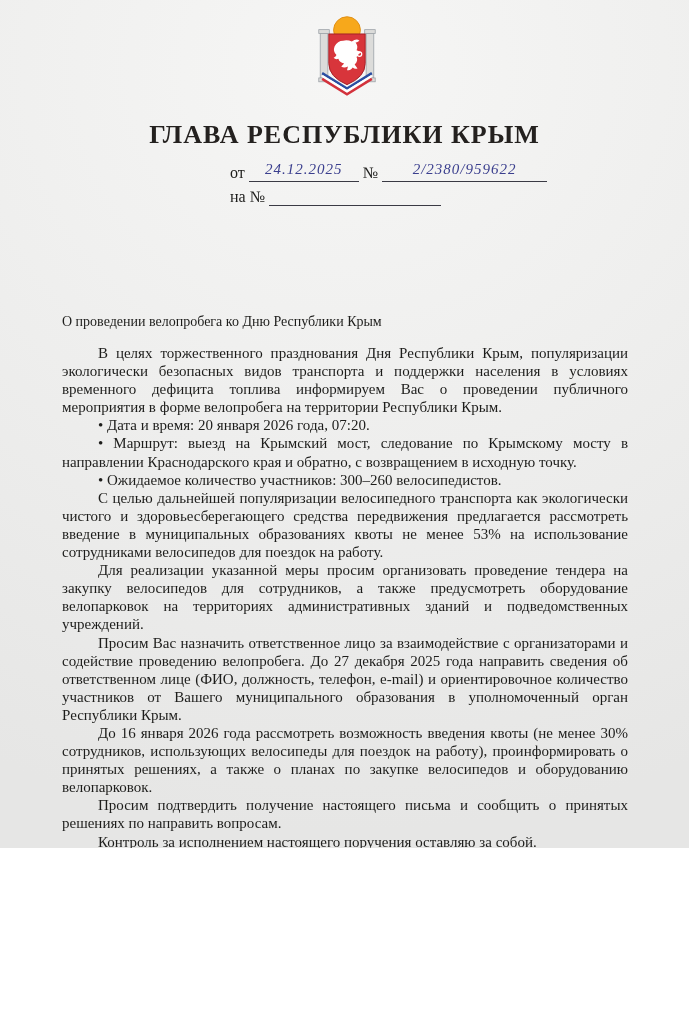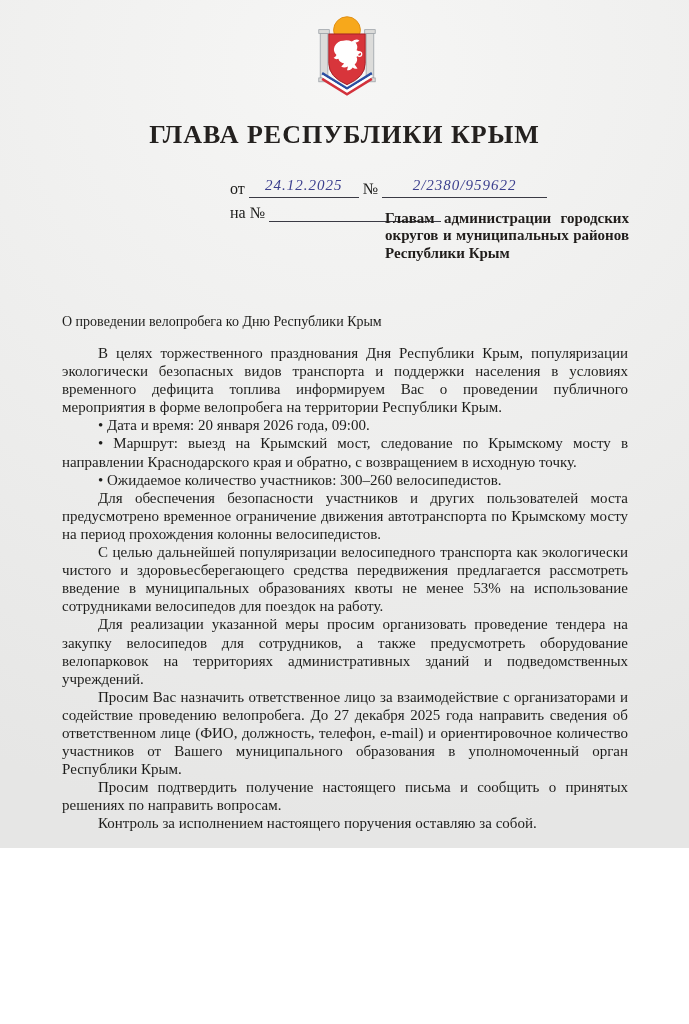--- a/index.html
+++ b/index.html
@@ -11,21 +11,21 @@
     background: radial-gradient(120% 90% at 50% 8%, #f6f6f5 0%, #efefee 45%, #e6e6e5 100%);
     color: #1d1d1b;
   }
   .emblem { position:absolute; left:316px; top:11px; width:62px; height:88px; }
   .org-title {
     position:absolute; left:0; top:120px; width:100%;
     margin:0; text-align:center;
     font-size:26px; font-weight:bold; letter-spacing:1px;
     color:#24211f;
   }
-  .refs { position:absolute; left:230px; top:177px; font-size:16px; }
+  .refs { position:absolute; left:230px; top:161px; font-size:16px; }
   .ref-line { height:24px; white-space:nowrap; }
   .uline {
     display:inline-block; border-bottom:1.2px solid #3a3a44;
     text-align:center; vertical-align:bottom; height:20px;
     font-style:italic; color:#3b3f8e; font-size:15px; letter-spacing:1px;
   }
   .uline.w-from { width:110px; }
   .uline.w-no { width:165px; }
   .uline.w-reply { width:172px; }
   .addressees {
@@ -84,34 +84,33 @@
       <span>№</span>
       <span class="uline w-no">2/2380/959622</span>
     </div>
     <div class="ref-line">
       <span>на №</span>
       <span class="uline w-reply"></span>
     </div>
   </div>
 
   <div class="addressees">
-    <p>Главам администрации городских округов и муниципальных районов Республики Крым</p>
   </div>
 
   <p class="subject">О проведении велопробега ко Дню Республики Крым</p>
 
   <div class="letter-body">
     <p>В целях торжественного празднования Дня Республики Крым, популяризации экологически безопасных видов транспорта и поддержки населения в условиях временного дефицита топлива информируем Вас о проведении публичного мероприятия в форме велопробега на территории Республики Крым.</p>
-    <p>• Дата и время: 20 января 2026 года, 09:00.</p>
+    <p>• Дата и время: 20 января 2026 года, 07:20.</p>
     <p>• Маршрут: выезд на Крымский мост, следование по Крымскому мосту в направлении Краснодарского края и обратно, с возвращением в исходную точку.</p>
     <p>• Ожидаемое количество участников: 300–260 велосипедистов.</p>
-    <p>Для обеспечения безопасности участников и других пользователей моста предусмотрено временное ограничение движения автотранспорта по Крымскому мосту на период прохождения колонны велосипедистов.</p>
     <p>С целью дальнейшей популяризации велосипедного транспорта как экологически чистого и здоровьесберегающего средства передвижения предлагается рассмотреть введение в муниципальных образованиях квоты не менее 53% на использование сотрудниками велосипедов для поездок на работу.</p>
     <p>Для реализации указанной меры просим организовать проведение тендера на закупку велосипедов для сотрудников, а также предусмотреть оборудование велопарковок на территориях административных зданий и подведомственных учреждений.</p>
     <p>Просим Вас назначить ответственное лицо за взаимодействие с организаторами и содействие проведению велопробега. До 27 декабря 2025 года направить сведения об ответственном лице (ФИО, должность, телефон, e-mail) и ориентировочное количество участников от Вашего муниципального образования в уполномоченный орган Республики Крым.</p>
+    <p>До 16 января 2026 года рассмотреть возможность введения квоты (не менее 30% сотрудников, использующих велосипеды для поездок на работу), проинформировать о принятых решениях, а также о планах по закупке велосипедов и оборудованию велопарковок.</p>
     <p>Просим подтвердить получение настоящего письма и сообщить о принятых решениях по направить вопросам.</p>
     <p>Контроль за исполнением настоящего поручения оставляю за собой.</p>
   </div>
 
   <div class="closing">
     <p class="respect">С уважением,</p>
     <p class="post">Глава Республики Крым</p>
   </div>
   <p class="sig-name">С.В. Аксёнов</p>
 

